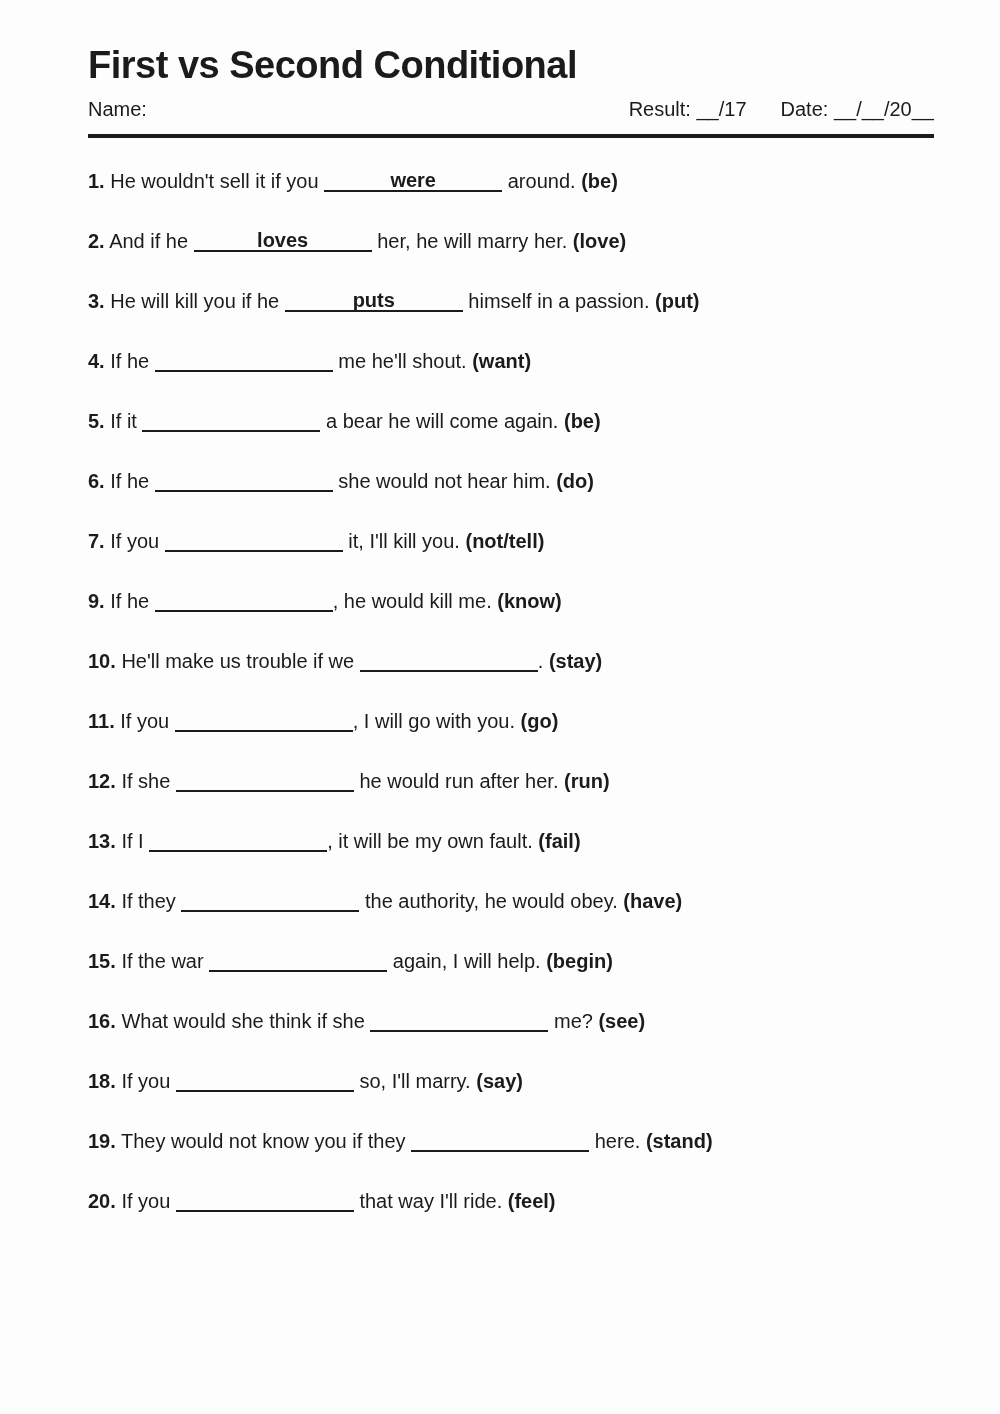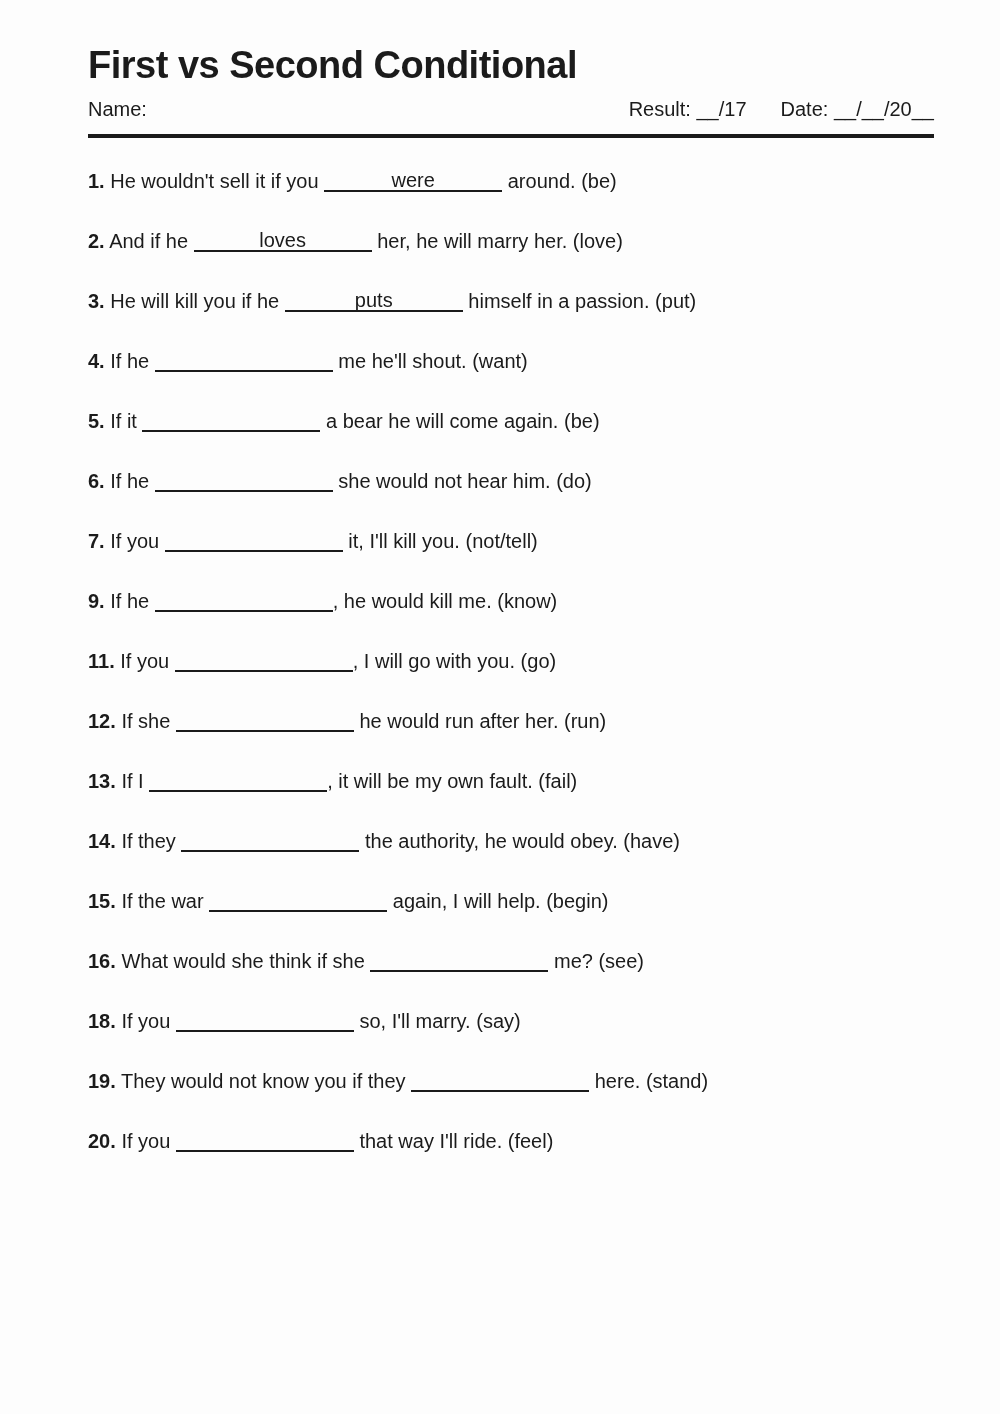--- a/index.html
+++ b/index.html
@@ -40,32 +40,32 @@
     margin-top: 13px;
   }
 
   .questions { margin-top: 31px; font-size: 20px; }
   .q {
     line-height: 22px;
     margin-bottom: 37px;
     white-space: nowrap;
   }
   .qnum { font-weight: bold; }
-  .verb { font-weight: normal; }
+  .verb { font-weight: bold; }
   .blank {
     display: inline-block;
     overflow: hidden;
     width: 178px;
     height: 23px;
     line-height: 22px;
     border-bottom: 2px solid var(--ink);
     text-align: center;
     vertical-align: -4px;
   }
-  .answer { font-weight: normal; }
+  .answer { font-weight: bold; }
 </style>
 </head>
 <body>
 
 <div class="page">
 
   <h1 class="title">First vs Second Conditional</h1>
 
   <div class="meta">
     <span class="label">Name:</span>
@@ -79,20 +79,21 @@
 
   <div class="questions" id="questions">
       <div class="q"><span class="qnum">1.</span> <span class="pre">He wouldn't sell it if you</span> <span class="blank"><span class="answer">were</span></span> <span class="post">around.</span> <span class="verb">(be)</span></div>
       <div class="q"><span class="qnum">2.</span> <span class="pre">And if he</span> <span class="blank"><span class="answer">loves</span></span> <span class="post">her, he will marry her.</span> <span class="verb">(love)</span></div>
       <div class="q"><span class="qnum">3.</span> <span class="pre">He will kill you if he</span> <span class="blank"><span class="answer">puts</span></span> <span class="post">himself in a passion.</span> <span class="verb">(put)</span></div>
       <div class="q"><span class="qnum">4.</span> <span class="pre">If he</span> <span class="blank"><span class="answer"></span></span> <span class="post">me he'll shout.</span> <span class="verb">(want)</span></div>
       <div class="q"><span class="qnum">5.</span> <span class="pre">If it</span> <span class="blank"><span class="answer"></span></span> <span class="post">a bear he will come again.</span> <span class="verb">(be)</span></div>
       <div class="q"><span class="qnum">6.</span> <span class="pre">If he</span> <span class="blank"><span class="answer"></span></span> <span class="post">she would not hear him.</span> <span class="verb">(do)</span></div>
       <div class="q"><span class="qnum">7.</span> <span class="pre">If you</span> <span class="blank"><span class="answer"></span></span> <span class="post">it, I'll kill you.</span> <span class="verb">(not/tell)</span></div>
       <div class="q"><span class="qnum">9.</span> <span class="pre">If he</span> <span class="blank"><span class="answer"></span></span><span class="post">, he would kill me.</span> <span class="verb">(know)</span></div>
+      <div class="q"><span class="qnum">10.</span> <span class="pre">He'll make us trouble if we</span> <span class="blank"><span class="answer"></span></span><span class="post">.</span> <span class="verb">(stay)</span></div>
       <div class="q"><span class="qnum">11.</span> <span class="pre">If you</span> <span class="blank"><span class="answer"></span></span><span class="post">, I will go with you.</span> <span class="verb">(go)</span></div>
       <div class="q"><span class="qnum">12.</span> <span class="pre">If she</span> <span class="blank"><span class="answer"></span></span> <span class="post">he would run after her.</span> <span class="verb">(run)</span></div>
       <div class="q"><span class="qnum">13.</span> <span class="pre">If I</span> <span class="blank"><span class="answer"></span></span><span class="post">, it will be my own fault.</span> <span class="verb">(fail)</span></div>
       <div class="q"><span class="qnum">14.</span> <span class="pre">If they</span> <span class="blank"><span class="answer"></span></span> <span class="post">the authority, he would obey.</span> <span class="verb">(have)</span></div>
       <div class="q"><span class="qnum">15.</span> <span class="pre">If the war</span> <span class="blank"><span class="answer"></span></span> <span class="post">again, I will help.</span> <span class="verb">(begin)</span></div>
       <div class="q"><span class="qnum">16.</span> <span class="pre">What would she think if she</span> <span class="blank"><span class="answer"></span></span> <span class="post">me?</span> <span class="verb">(see)</span></div>
       <div class="q"><span class="qnum">18.</span> <span class="pre">If you</span> <span class="blank"><span class="answer"></span></span> <span class="post">so, I'll marry.</span> <span class="verb">(say)</span></div>
       <div class="q"><span class="qnum">19.</span> <span class="pre">They would not know you if they</span> <span class="blank"><span class="answer"></span></span> <span class="post">here.</span> <span class="verb">(stand)</span></div>
       <div class="q"><span class="qnum">20.</span> <span class="pre">If you</span> <span class="blank"><span class="answer"></span></span> <span class="post">that way I'll ride.</span> <span class="verb">(feel)</span></div>
     </div>

